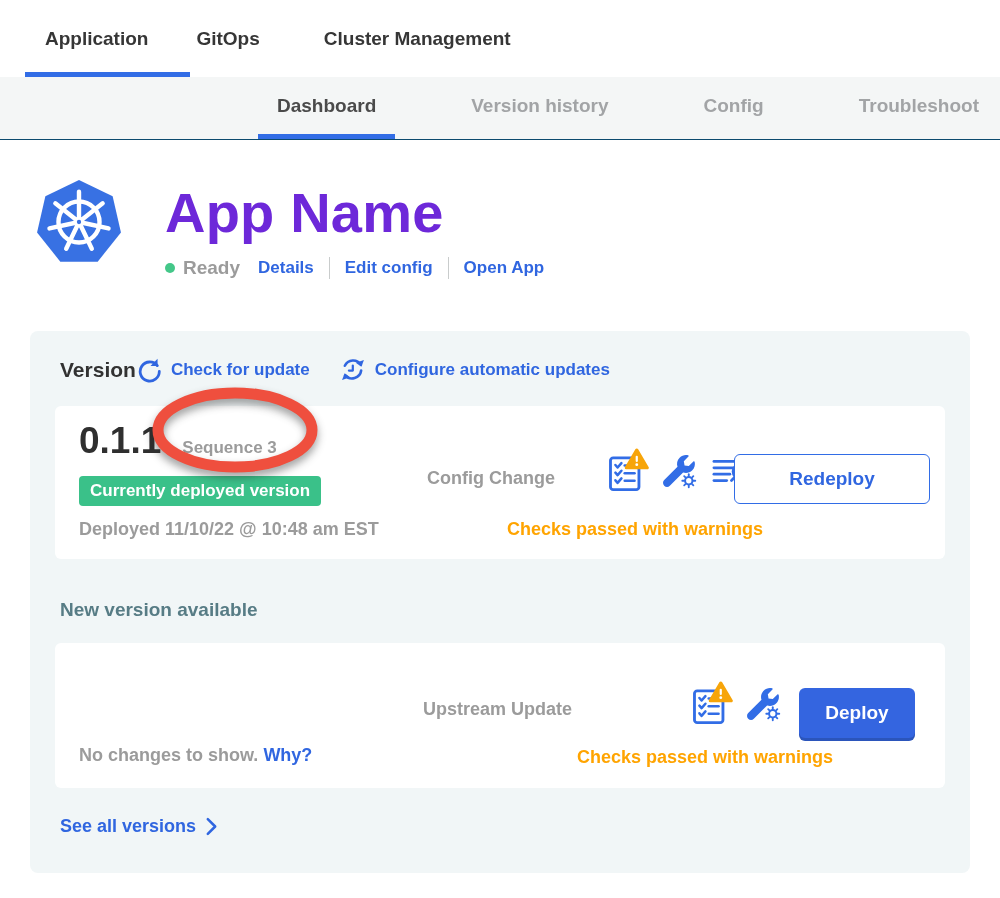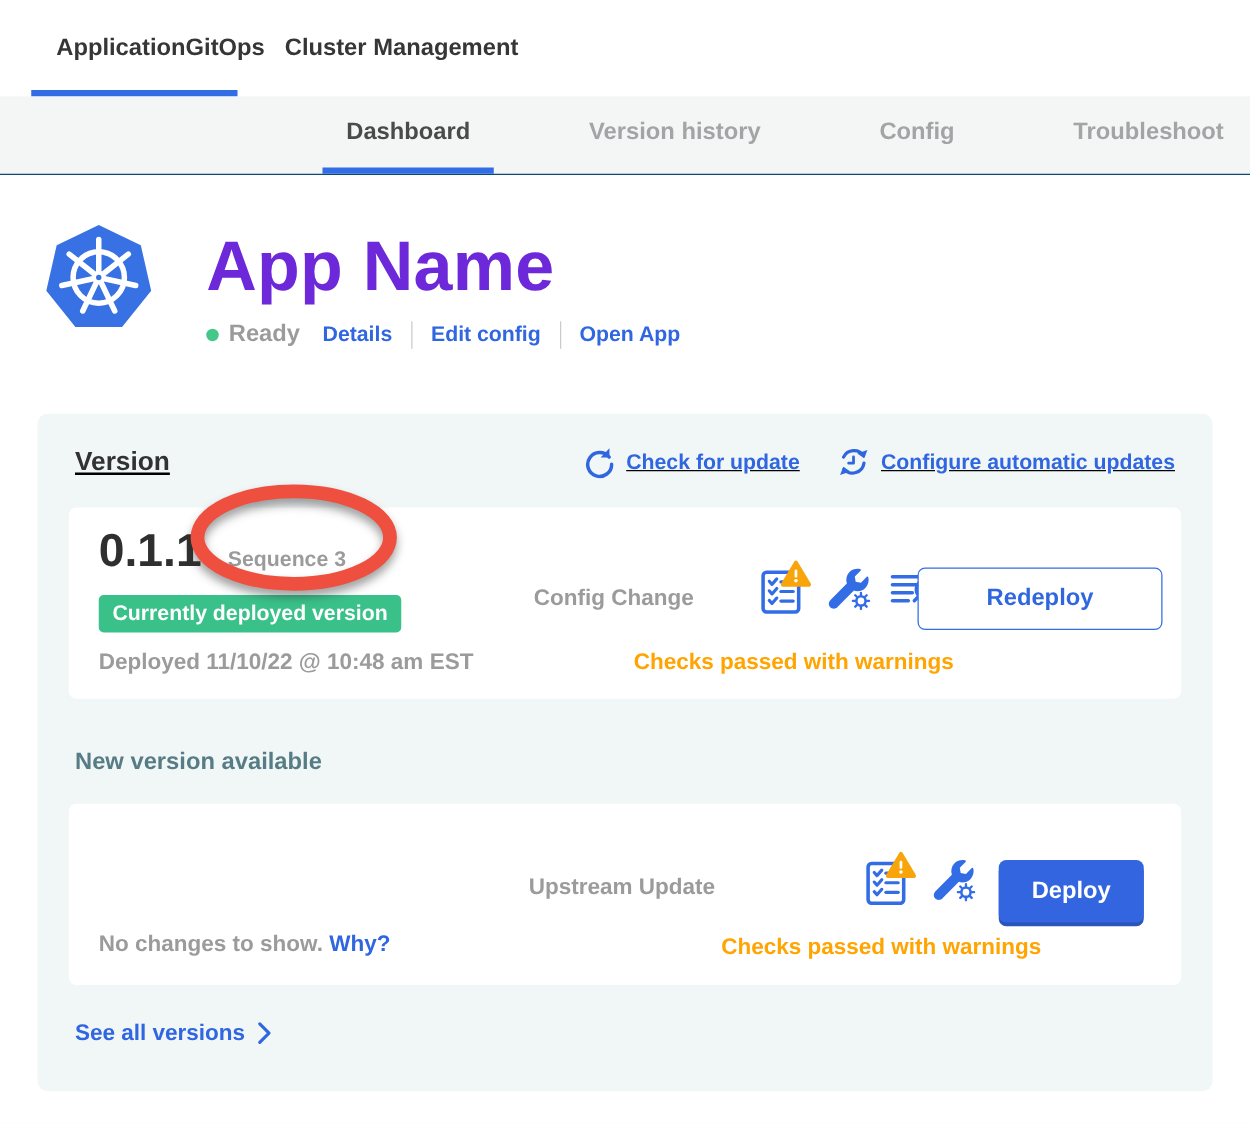--- a/index.html
+++ b/index.html
@@ -1,21 +1,21 @@
 <!DOCTYPE html>
 <html><head>
 <meta charset="utf-8">
 <style>
   * { margin:0; padding:0; box-sizing:border-box; }
   html,body { width:1000px; height:898px; background:#fff; }
   body { font-family:"Liberation Sans", sans-serif; }
   .page { position:relative; width:1000px; height:898px; overflow:hidden; background:#fff; }
 
   
-  .topnav { position:relative; height:77px; display:flex; align-items:center; padding-left:45px; background:#fff; }
+  .topnav { position:relative; height:77px; display:flex; align-items:center; padding-left:45px; gap:48px; background:#fff; }
   .topnav-item { font-size:19px; font-weight:bold; color:#a8a8a8; cursor:pointer; }
   .topnav-item.active { color:#363636; }
   .topnav-underline { position:absolute; left:25px; bottom:0; width:165px; height:5px; background:#326de6; }
 
   
   .subnav { height:63px; background:#f4f6f6; border-bottom:1px solid #0c4a6e; display:flex; padding-left:258px; gap:57px; }
   .subnav .tab { font-size:19px; font-weight:bold; color:#a2a4a6; padding:0 19px; display:flex; align-items:center; border-bottom:5px solid transparent; cursor:pointer; white-space:nowrap; }
   .subnav .tab.active { color:#4a4a4a; border-bottom-color:#326de6; }
 
   
@@ -24,21 +24,21 @@
   .app-head-text { margin-left:42px; padding-top:4px; }
   .app-name { font-size:56px; font-weight:800; color:#6d28d9; letter-spacing:0.2px; }
   .status-row { display:flex; align-items:center; margin-top:12px; }
   .status-dot { width:10px; height:10px; border-radius:50%; background:#44c789; margin-right:8px; }
   .status-text { font-size:19px; font-weight:bold; color:#9b9b9b; margin-right:18px; }
   .hlink { font-size:17px; font-weight:bold; color:#3066e0; text-decoration:none; cursor:pointer; }
   .vdiv { width:1px; height:22px; background:#c9cccc; margin:0 15px; }
 
   
   .version-panel { position:relative; margin:52px 30px 0; background:#f1f6f7; border-radius:8px; padding:26px 25px 36px; }
-  .panel-head { display:flex; align-items:center; justify-content:space-between; margin:0 5px;text-decoration:underline; }
+  .panel-head { display:flex; align-items:center; justify-content:flex-start; margin:0 5px; }
   .panel-title { font-size:21px; font-weight:800; color:#323232; }
   .panel-actions { display:flex; align-items:center; gap:30px; }
   .panel-action { display:flex; align-items:center; gap:9px; cursor:pointer; }
   .panel-action span { font-size:17px; font-weight:bold; color:#3066e0; }
 
   .version-card { position:relative; background:#fff; border-radius:6px; }
   .card-current { margin-top:23px; height:153px; }
   .card-next { height:145px; }
 
   .ver-line { position:absolute; display:flex; align-items:baseline; }

